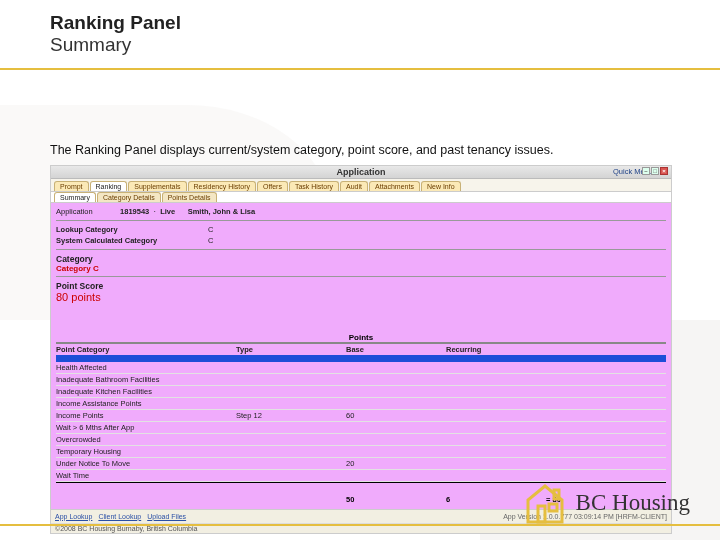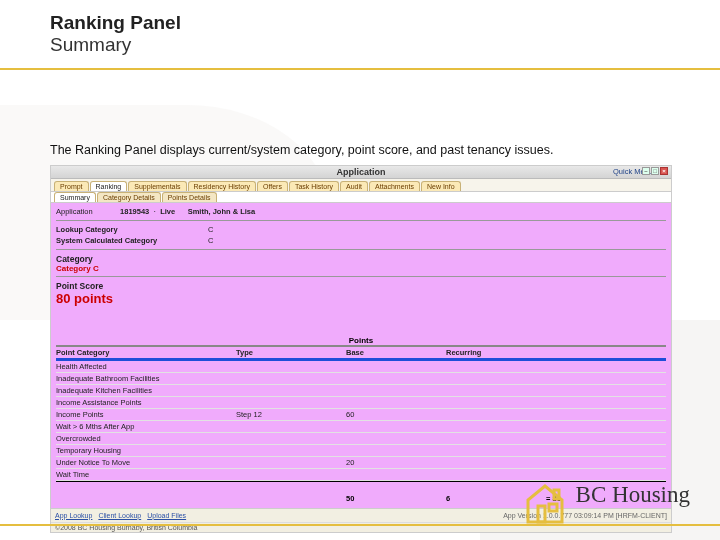--- a/index.html
+++ b/index.html
@@ -108,21 +108,21 @@
   hr.thin { border: none; border-top: 1px solid #999; margin: 3px 0; }
   .sec-head { font-size: 8.5px; font-weight: bold; color: #222; margin-top: 4px; }
   .cat-c { color: #c00; font-size: 8px; font-weight: bold; }
   .grid-head, .grid-row {
     display: grid;
     grid-template-columns: 180px 110px 100px 100px 1fr;
     font-size: 7.5px;
     color: #222;
     padding: 1px 0;
   }
-  .grid-head { font-weight: bold; border-bottom: 3px solid #1d4ed8; border-top: 1px solid #888; }
+  .grid-head { font-weight: bold; border-bottom: 7px solid #1d4ed8; border-top: 1px solid #888; }
   .grid-row { border-bottom: 1px solid #e2e2e2; }
   .total-row {
     display: grid;
     grid-template-columns: 180px 110px 100px 100px 1fr;
     font-size: 7.5px;
     font-weight: bold;
     border-top: 1px solid #000;
     padding-top: 12px;
   }
   .footer-links {
@@ -140,21 +140,21 @@
     padding: 1px 4px;
     font-size: 7px;
     color: #555;
     border-top: 1px solid #ddd;
   }
   .logo-area {
     position: absolute;
     right: 30px;
     bottom: 16px;
     display: flex;
-    align-items: flex-start;
+    align-items: center;
     gap: 8px;
     z-index: 5;
   }
   .house-icon {
     width: 46px; height: 42px;
   }
   .logo-txt { font-family: Georgia, 'Times New Roman', serif; font-size: 23px; color: #333; }
   .flr-line { position: absolute; left: 0; bottom: 14px; width: 720px; border-top: 2px solid #E5BE3F; z-index: 3; }
 </style>
 </head>
@@ -215,21 +215,21 @@
     </div>
     <div class="field-row">
       <span class="lbl2"><b>System Calculated Category</b></span>
       <span>C</span>
     </div>
     <hr class="thin">
     <div class="sec-head">Category</div>
     <div class="cat-c">Category C</div>
     <hr class="thin">
     <div class="sec-head">Point Score</div>
-    <div style="color:#c00;font-size:13px;font-weight:bold;">80 points</div>
+    <div style="color:#c00;font-size:11px;font-weight:normal;">80 points</div>
     <div style="text-align:center;font-weight:bold;border-bottom:1px solid #888;margin-top:30px;">Points</div>
     <div class="grid-head" id="grid-head">
         <span>Point Category</span>
         <span>Type</span>
         <span>Base</span>
         <span>Recurring</span>
         <span></span>
       </div>
     <div id="grid-body">
         <div class="grid-row">

